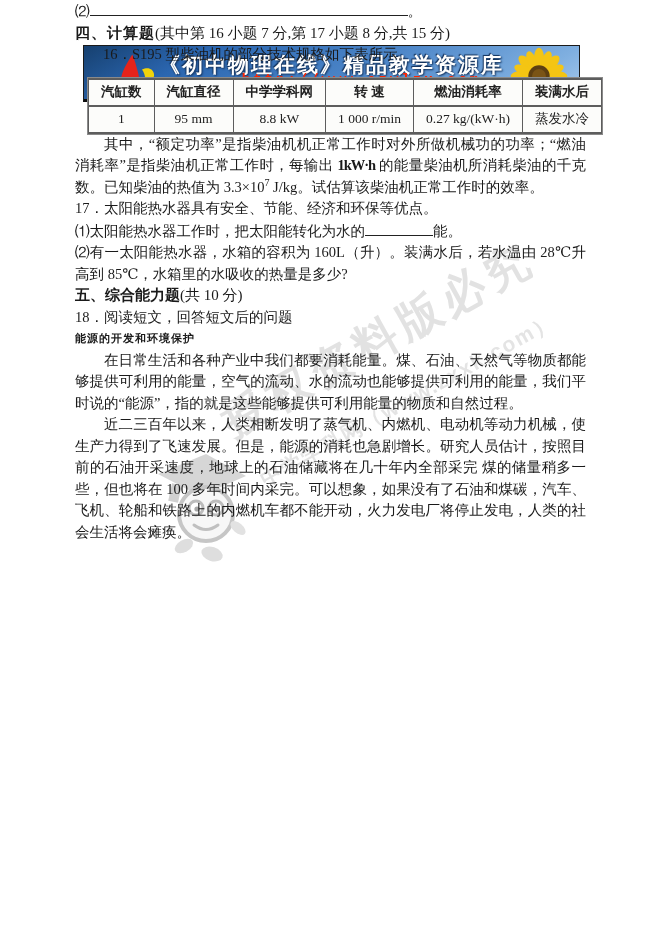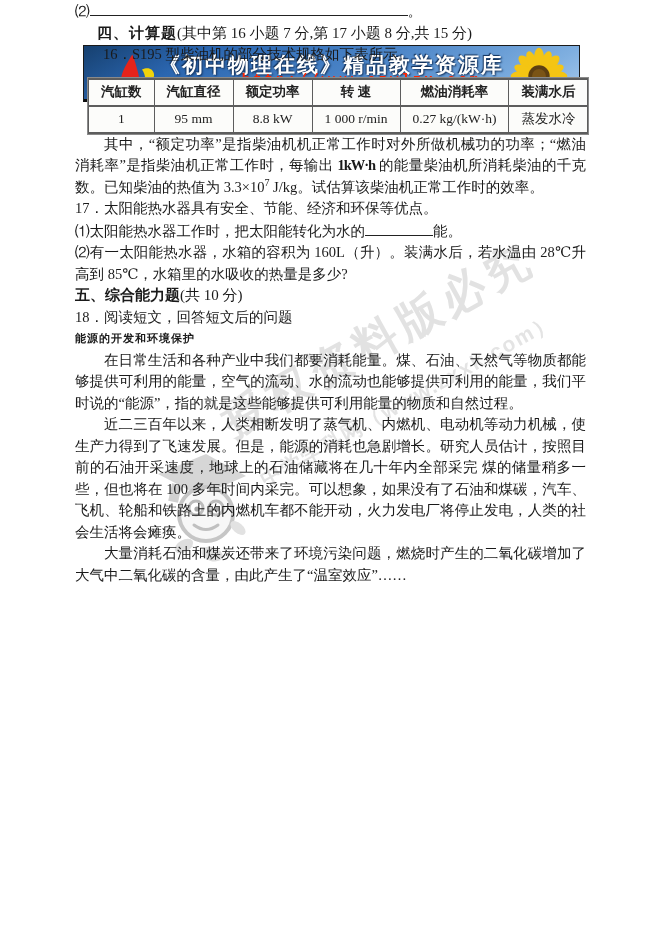--- a/index.html
+++ b/index.html
@@ -49,21 +49,21 @@
   }
   .wm-mascot { position:absolute; left:150px; top:440px; width:110px; height:130px; }
 
   
   .content { position:relative; z-index:1; padding:0 75px; font-size:14.5px; line-height:21.5px; }
   .content p { margin:0; }
   .blank2-row { margin-top:107px; }
   .uline-long { display:inline-block; width:318px; height:15px; border-bottom:1px solid #222; }
   .uline-short { display:inline-block; width:68px; height:15px; border-bottom:1px solid #222; }
   .sec-heading { margin-top:11px; font-size:15px; }
-  .sec-heading b { letter-spacing:1px;margin-left:22px; }
+  .sec-heading b { letter-spacing:1px; }
   .q16-intro { margin-top:8px; padding-left:28px; }
 
   table.spec {
     margin:12px 0 0 13px; width:482px; border-collapse:collapse;
     background:#fcfcfa; font-size:13.5px; color:#222;
   }
   table.spec th, table.spec td {
     border:1px solid #5d5d5d; border-top:2px solid #5d5d5d; border-bottom:2px solid #5d5d5d;
     height:25px; text-align:center; padding:0 12px; font-weight:normal; white-space:nowrap;
   }
@@ -148,21 +148,21 @@
       <b>四、计算题</b><span>(其中第 16 小题 7 分,第 17 小题 8 分,共 15 分)</span>
     </p>
 
     <p class="q16-intro">16．S195 型柴油机的部分技术规格如下表所示。</p>
 
     <table class="spec">
       <tbody>
           <tr>
         <th style="width:60px">汽缸数</th>
         <th style="width:62px">汽缸直径</th>
-        <th style="width:62px">额定功率</th>
+        <th style="width:62px">中学学科网</th>
         <th style="width:86px">转  速</th>
         <th style="width:118px">燃油消耗率</th>
         <th style="width:80px">装满水后</th>
       </tr>
       <tr>
         <td>1</td>
         <td>95 mm</td>
         <td>8.8 kW</td>
         <td>1 000 r/min</td>
         <td>0.27 kg/(kW·h)</td>
@@ -184,16 +184,15 @@
     <p class="sec5-heading">
       <b>五、综合能力题</b><span>(共 10 分)</span>
     </p>
 
     <p class="q18-intro">18．阅读短文，回答短文后的问题</p>
 
     <p class="essay-title">能源的开发和环境保护</p>
 
     <p class="essay-para">在日常生活和各种产业中我们都要消耗能量。煤、石油、天然气等物质都能够提供可利用的能量，空气的流动、水的流动也能够提供可利用的能量，我们平时说的“能源”，指的就是这些能够提供可利用能量的物质和自然过程。</p>
     <p class="essay-para">近二三百年以来，人类相断发明了蒸气机、内燃机、电动机等动力机械，使生产力得到了飞速发展。但是，能源的消耗也急剧增长。研究人员估计，按照目前的石油开采速度，地球上的石油储藏将在几十年内全部采完 煤的储量稍多一些，但也将在 100 多年时间内采完。可以想象，如果没有了石油和煤碳，汽车、飞机、轮船和铁路上的内燃机车都不能开动，火力发电厂将停止发电，人类的社会生活将会瘫痪。</p>
-    <p class="essay-para">大量消耗石油和煤炭还带来了环境污染问题，燃烧时产生的二氧化碳增加了大气中二氧化碳的含量，由此产生了“温室效应”……</p>
 
   </div>
 </div>
 
 </body></html>

